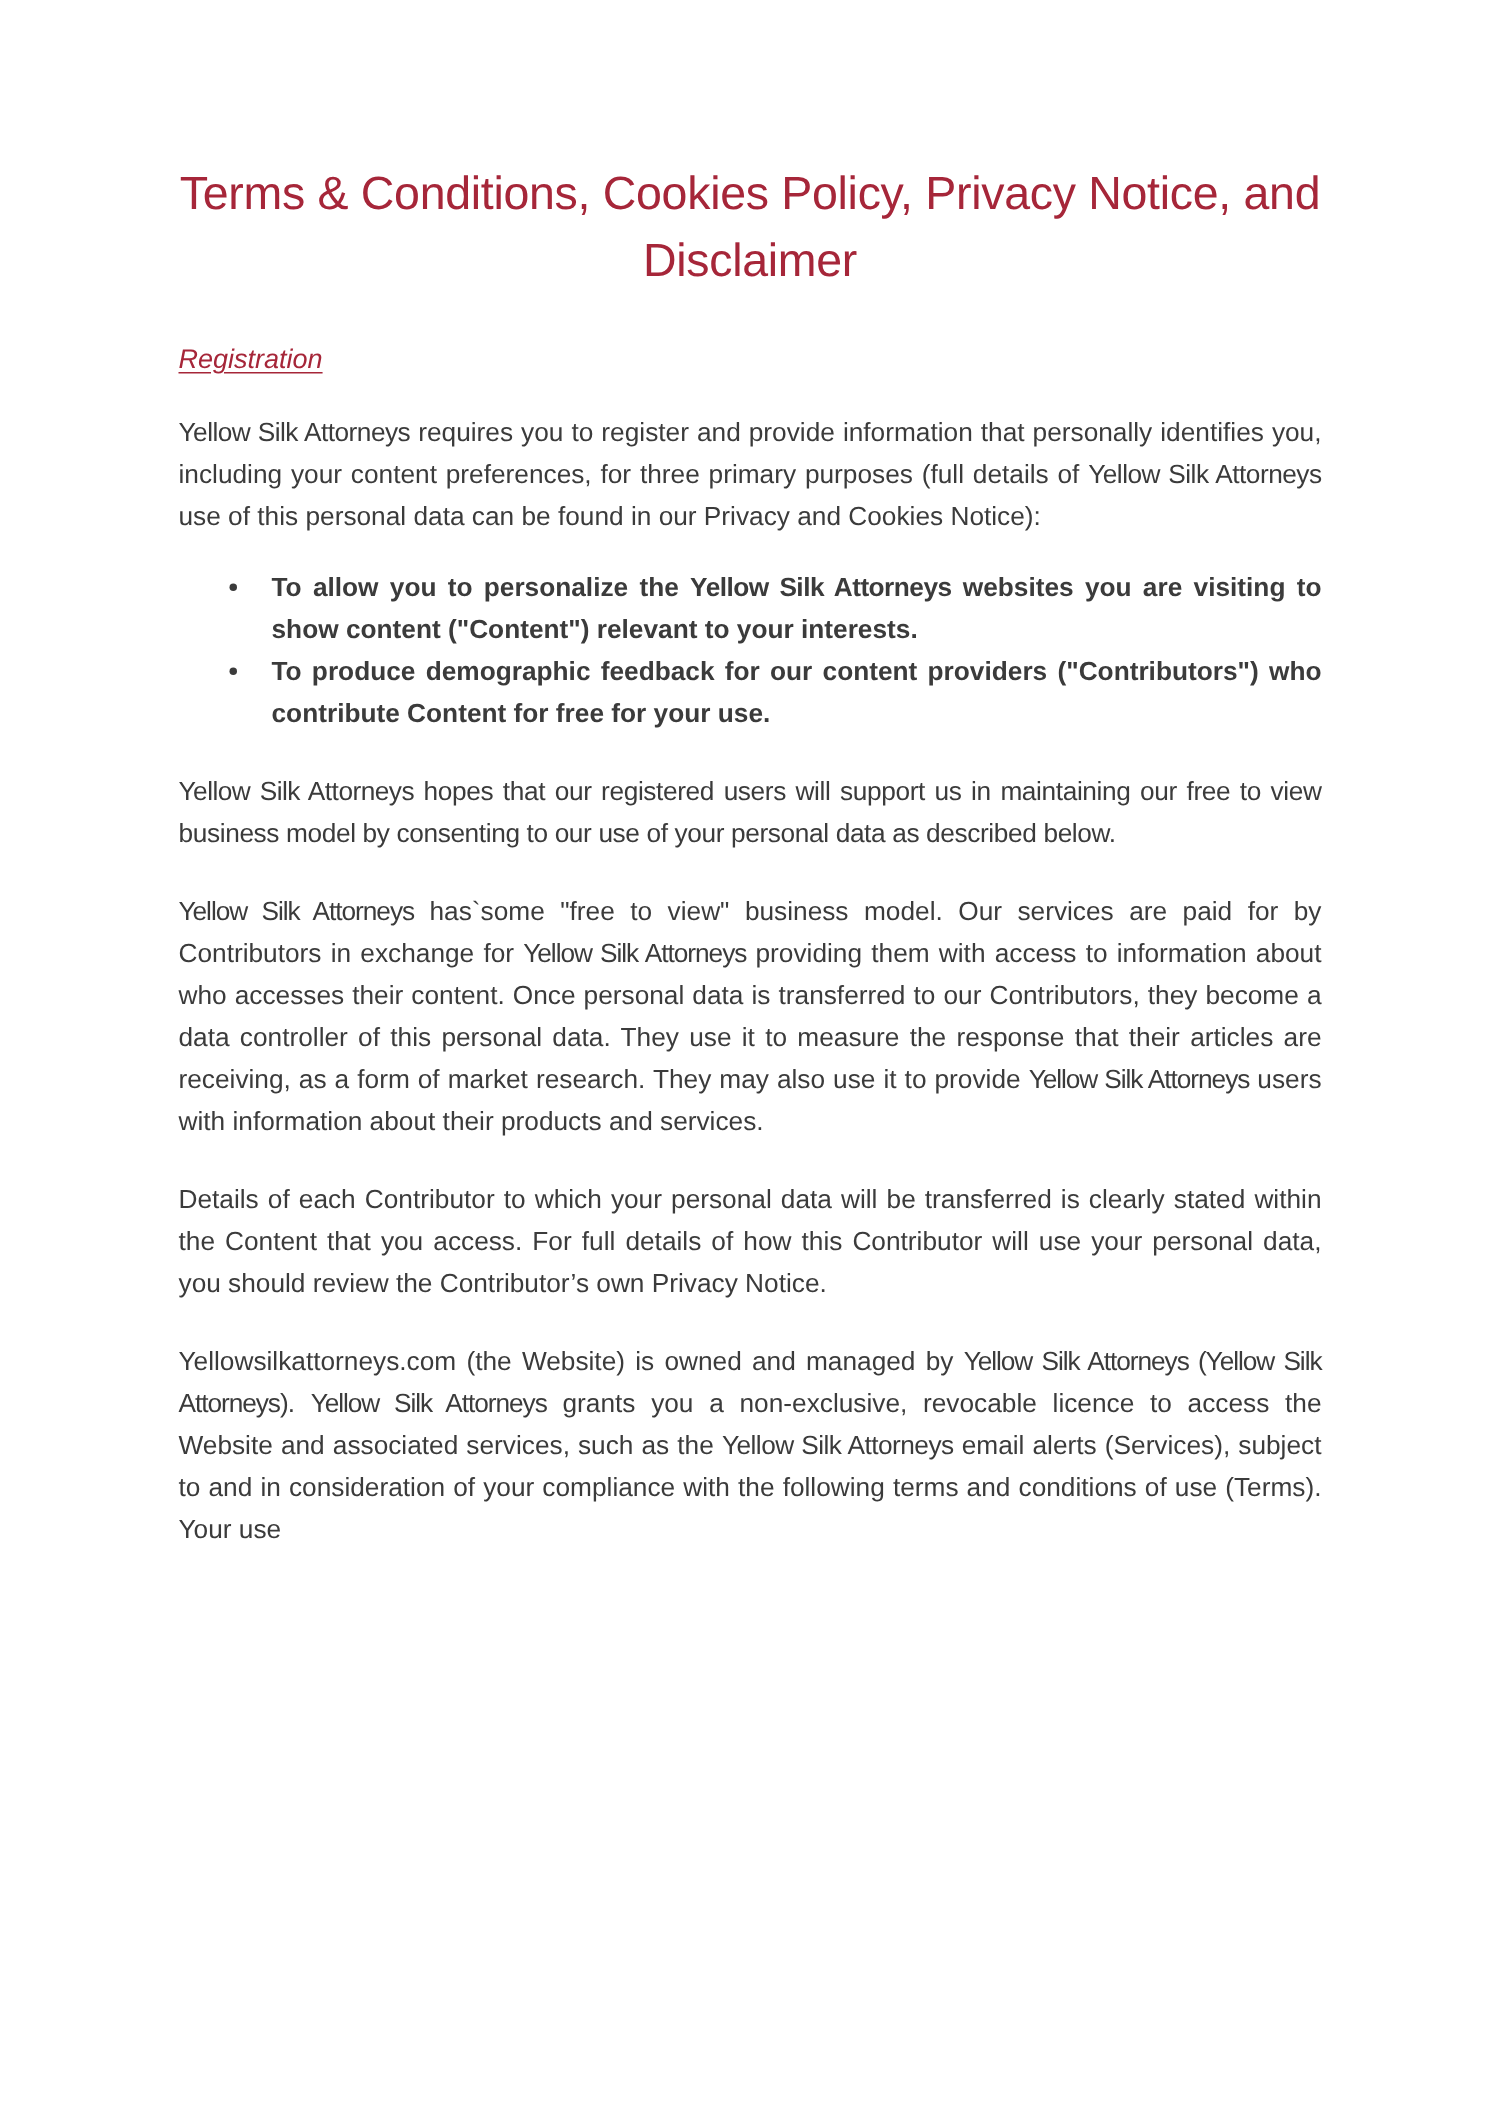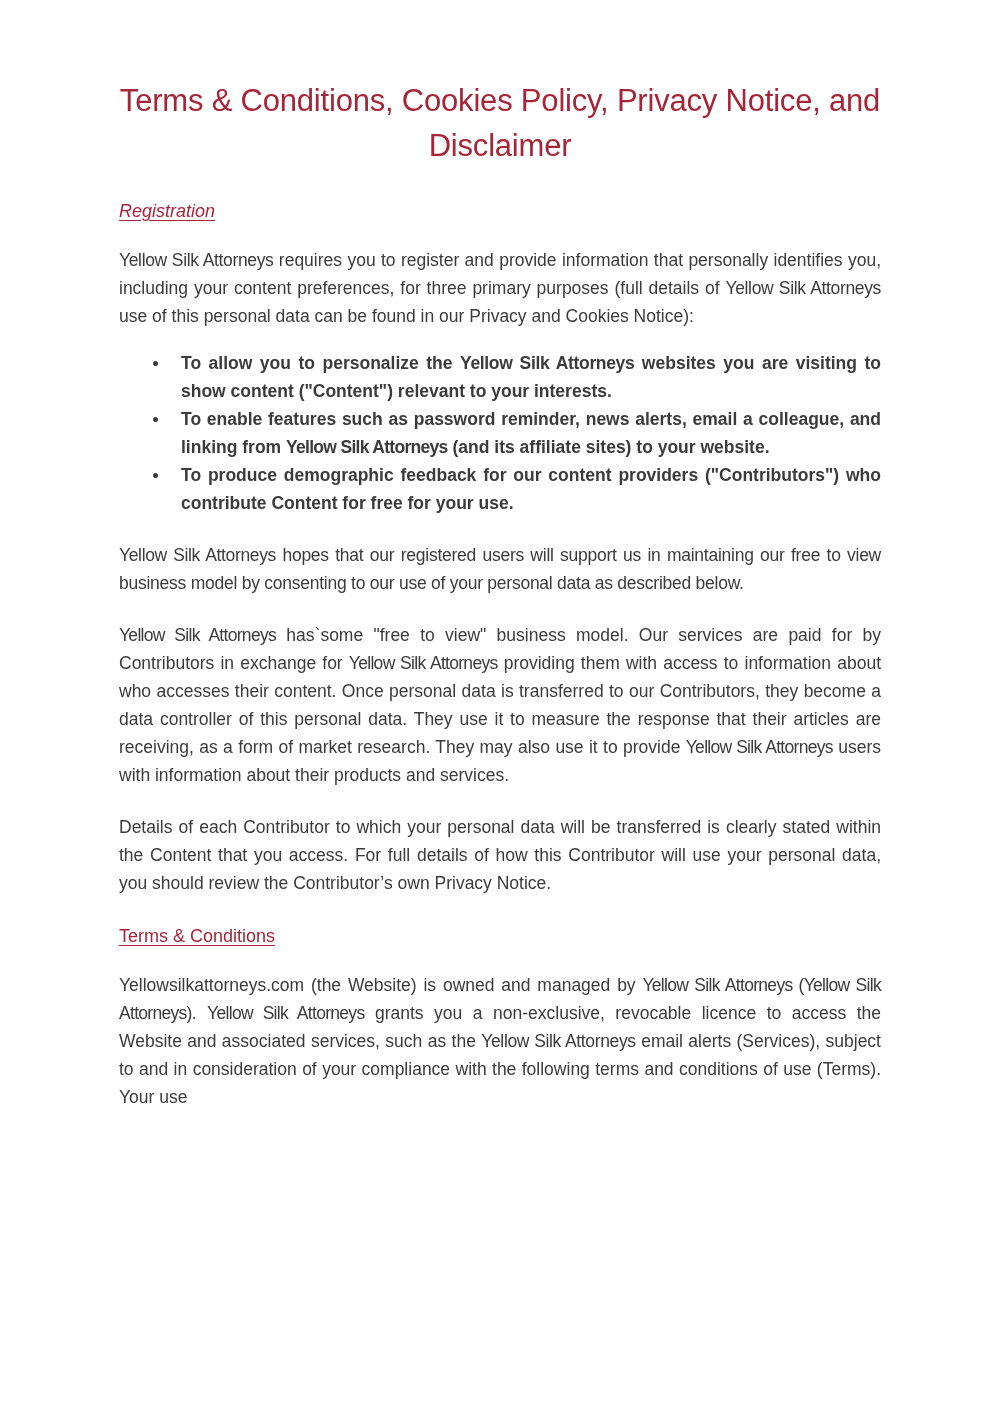--- a/index.html
+++ b/index.html
@@ -18,21 +18,21 @@
     position: relative;
     width: 1000px;
     height: 1415px;
     background: #ffffff;
     box-sizing: border-box;
     padding: 0 119px 0 119px;
     overflow: hidden;
   }
   .doc-title {
     margin: 0;
-    padding-top: 78px;
+    padding-top: 106px;
     font-size: 31px;
     line-height: 45px;
     font-weight: 400;
     text-align: center;
     color: #A62639;
     letter-spacing: -0.2px;
   }
   .section-heading {
     margin: 0;
     font-size: 18px;
@@ -102,27 +102,25 @@
 <div class="page">
 
   <h1 class="doc-title">Terms &amp; Conditions, Cookies Policy, Privacy Notice, and Disclaimer</h1>
 
   <h2 class="section-heading" id="heading-registration">Registration</h2>
 
   <p class="body-text"><span class="brand">Yellow Silk Attorneys</span><span> requires you to register and provide information that personally identifies you, including your content preferences, for three primary purposes (full details of </span><span class="brand">Yellow Silk Attorneys</span><span> use of this personal data can be found in our Privacy and Cookies Notice):</span></p>
 
   <ul class="bullet-list">
     <li><span>To allow you to personalize the </span><span class="brand">Yellow Silk Attorneys</span><span> websites you are visiting to show content ("Content") relevant to your interests.</span></li>
-    <li><span>To enable features such as password reminder, news alerts, email a colleague, and linking from </span><span class="brand-cond">Yellow Silk Attorneys</span><span> (and its affiliate sites) to your website.</span></li>
     <li><span>To produce demographic feedback for our content providers ("Contributors") who contribute Content for free for your use.</span><span class="brand"></span><span></span></li>
   </ul>
 
   <p class="body-text"><span class="brand">Yellow Silk Attorneys</span><strong class="em-bold"> hopes that our registered users will support us in maintaining our free to view business model by consenting to our use of your personal data as described below.</strong></p>
 
   <p class="body-text"><span class="brand-cond">Yellow Silk Attorneys</span><span> has`some "free to view" business model. Our services are paid for by Contributors in exchange for </span><span class="brand-cond">Yellow Silk Attorneys</span><span> providing them with access to information about who accesses their content. Once personal data is transferred to our Contributors, they become a data controller of this personal data. They use it to measure the response that their articles are receiving, as a form of market research. They may also use it to provide </span><span class="brand-cond">Yellow Silk Attorneys</span><span> users with information about their products and services.</span></p>
 
   <p class="body-text">Details of each Contributor to which your personal data will be transferred is clearly stated within the Content that you access. For full details of how this Contributor will use your personal data, you should review the Contributor’s own Privacy Notice.</p>
 
-  <h2 class="section-heading" id="heading-terms">Terms &amp; Conditions</h2>
 
   <p class="body-text lastline"><span>Yellowsilkattorneys.com (the Website) is owned and managed by </span><span class="brand-cond">Yellow Silk Attorneys (Yellow Silk Attorneys)</span><span>. </span><span class="brand-cond">Yellow Silk Attorneys</span><span> grants you a non-exclusive, revocable licence to access the Website and associated services, such as the </span><span class="brand">Yellow Silk Attorneys</span><span> email alerts (Services), subject to and in consideration of your compliance with the following terms and conditions of use (Terms). Your use</span></p>
 
 </div>
 
 </body></html>

